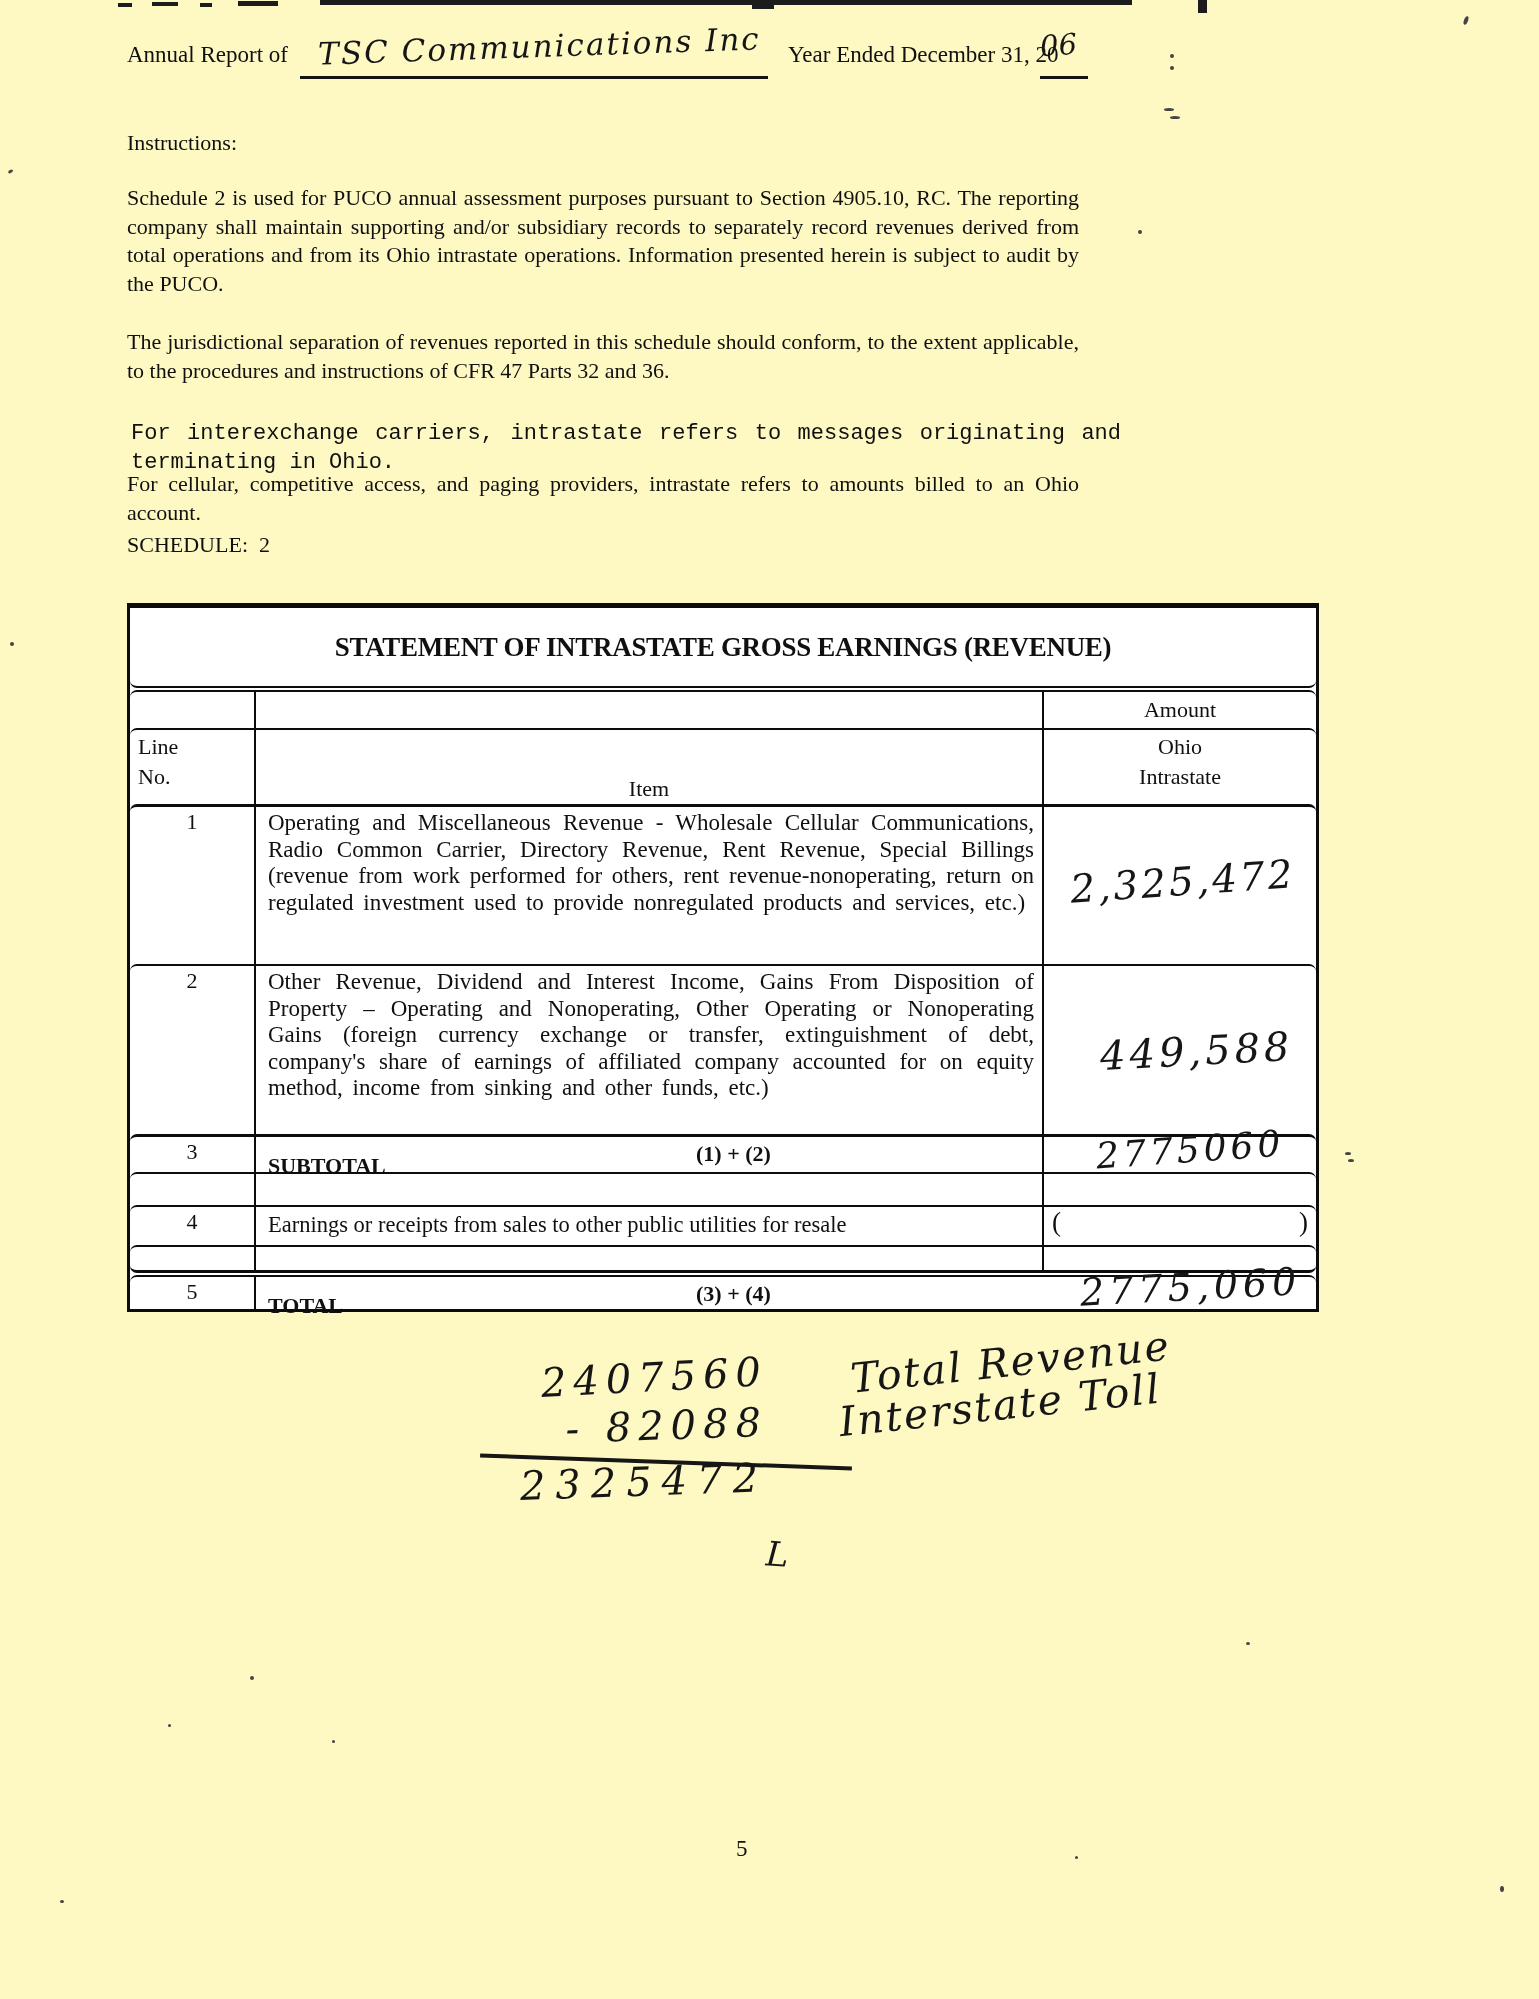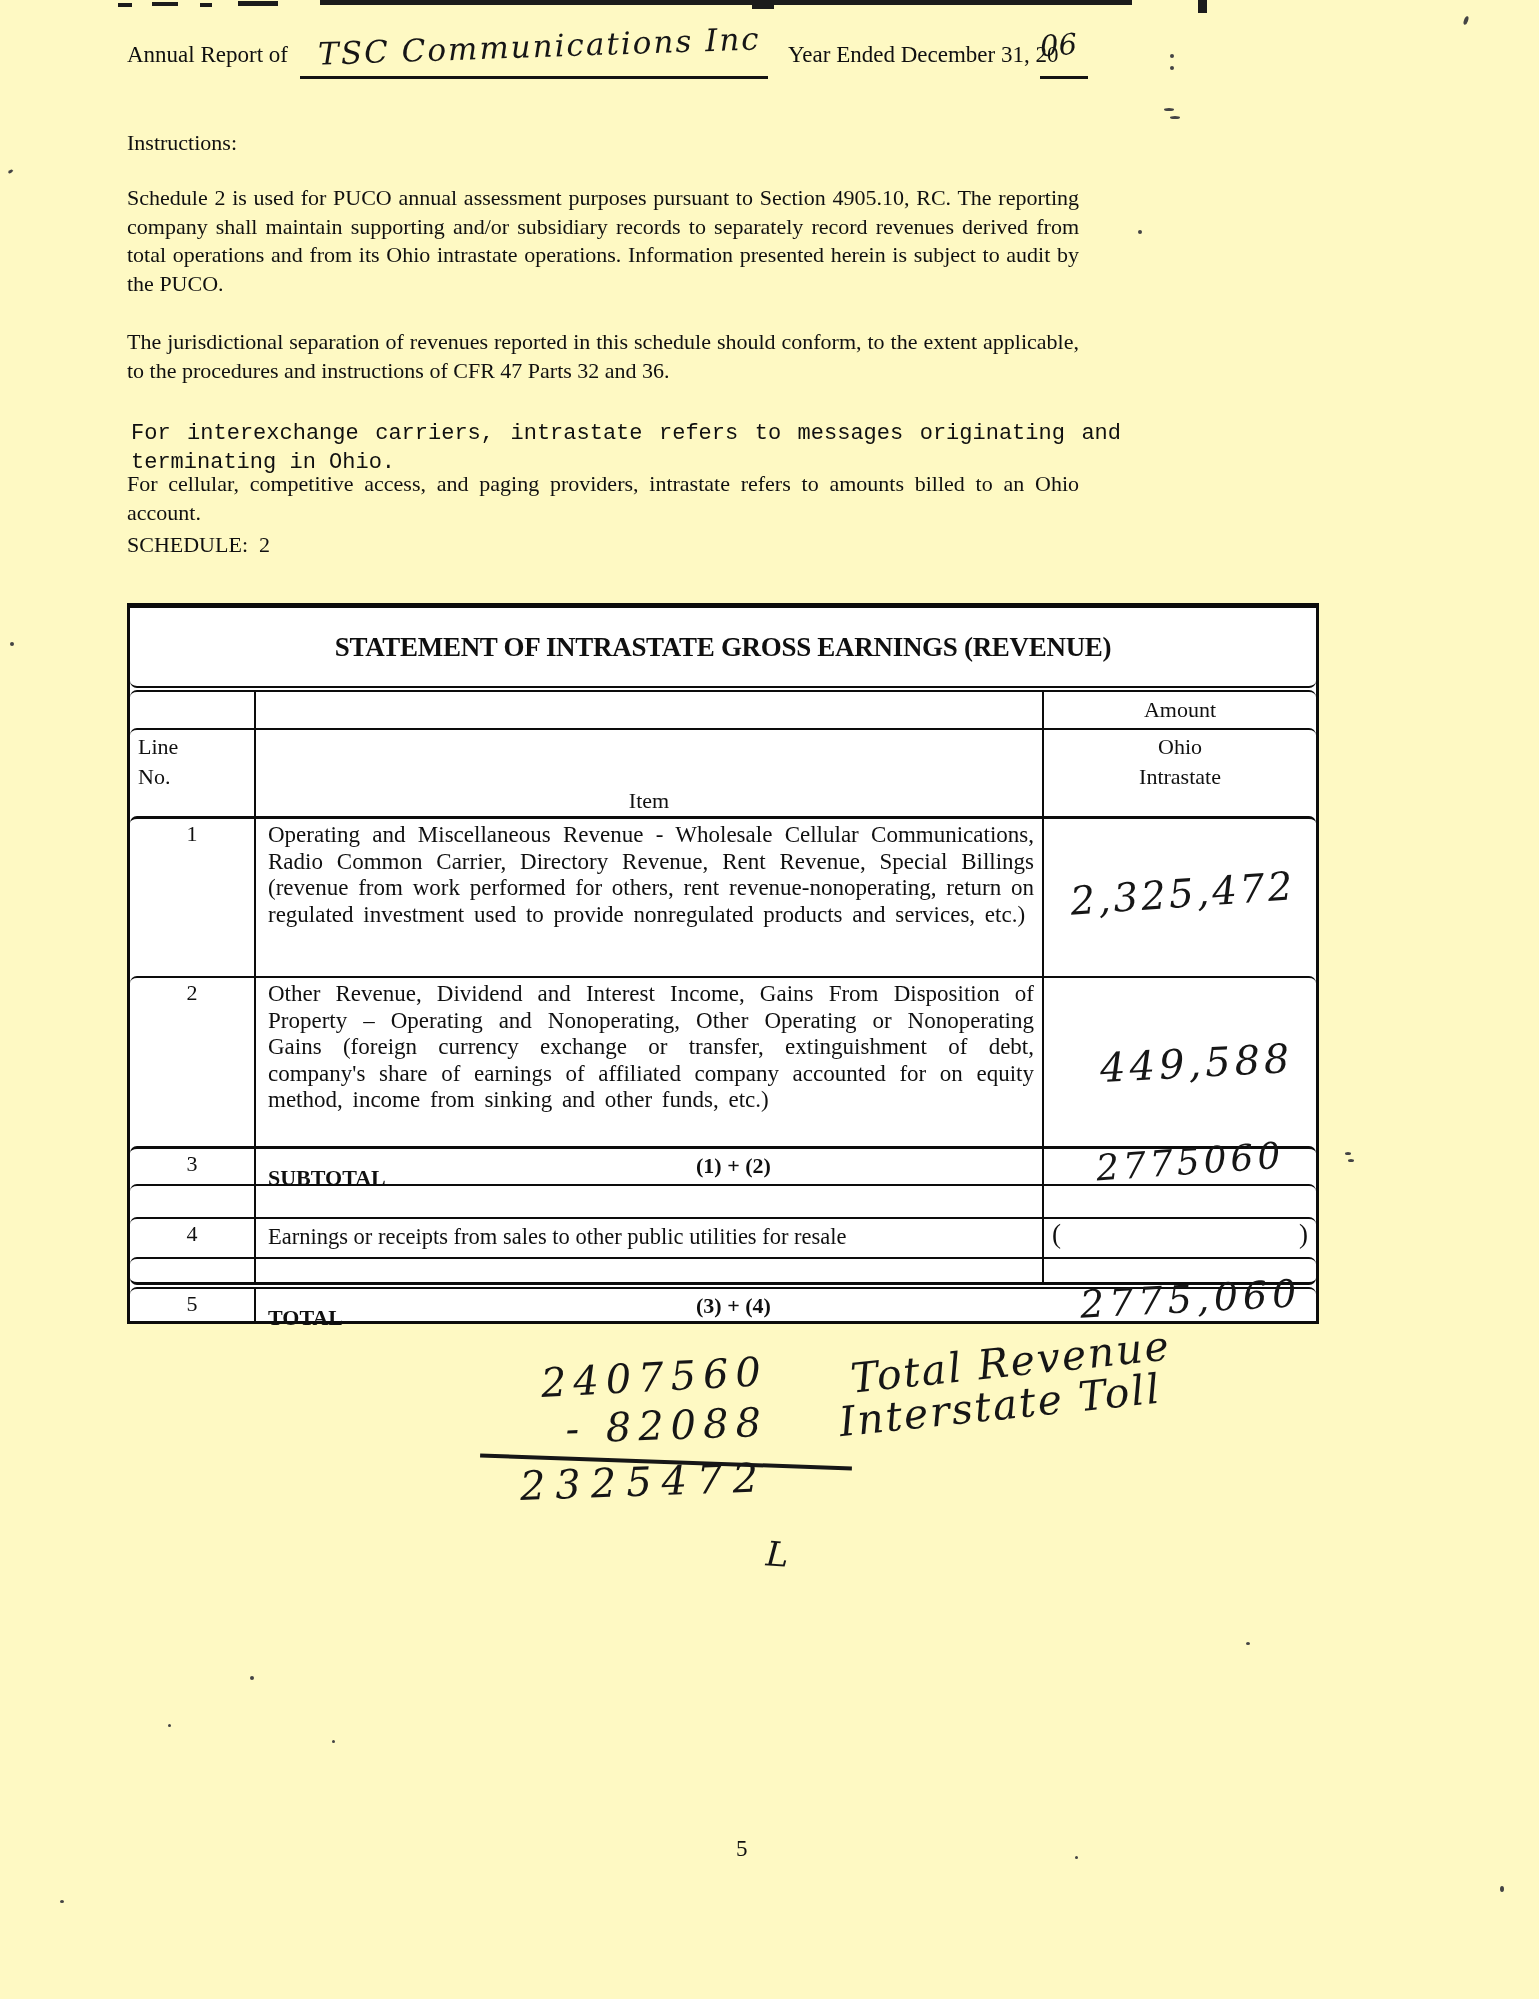--- a/index.html
+++ b/index.html
@@ -29,21 +29,21 @@
     border:3px solid #0c0c0c;border-top-width:5px;box-sizing:border-box;background:#fff;
   }
   .tr{display:flex;position:relative;box-sizing:border-box;border-radius:7px;}
   .td{position:relative;box-sizing:border-box;}
   .c1{width:126px;border-right:2px solid #0c0c0c;flex:none;}
   .c2{flex:1;border-right:2px solid #0c0c0c;}
   .c3{width:272px;flex:none;}
   .row-title{height:80px;border-bottom:2px solid #0c0c0c;display:flex;align-items:center;justify-content:center;}
   .tbl-title{font-size:27px;font-weight:bold;letter-spacing:-0.3px;}
   .row-hdr1{height:38px;margin-top:2px;border-top:2px solid #0c0c0c;}
-  .row-hdr2{height:88px;border-top:2px solid #0c0c0c;}
+  .row-hdr2{height:76px;border-top:2px solid #0c0c0c;}
   .row-r1{border-top:3px solid #0c0c0c;min-height:160px;}
   .row-r2{border-top:2px solid #0c0c0c;min-height:170px;}
   .row-r3{border-top:3px solid #0c0c0c;height:38px;}
   .row-sp1{border-top:2px solid #0c0c0c;height:33px;}
   .row-r4{border-top:2px solid #0c0c0c;height:40px;}
   .row-sp2{border-top:2px solid #0c0c0c;height:28px;border-bottom:3px solid #0c0c0c;}
   .row-r5{margin-top:2px;border-top:2px solid #0c0c0c;height:34px;}
   .row-r5 .c2{border-right:none;}
   .hcell{font-size:22px;}
   .cell-center{display:flex;align-items:center;justify-content:center;}

